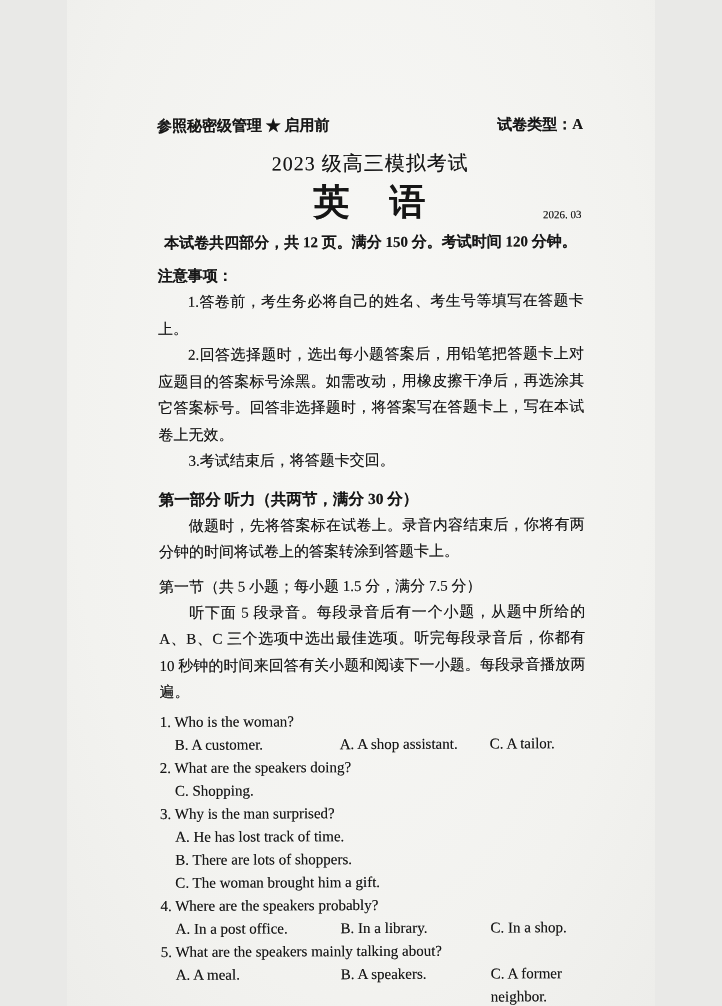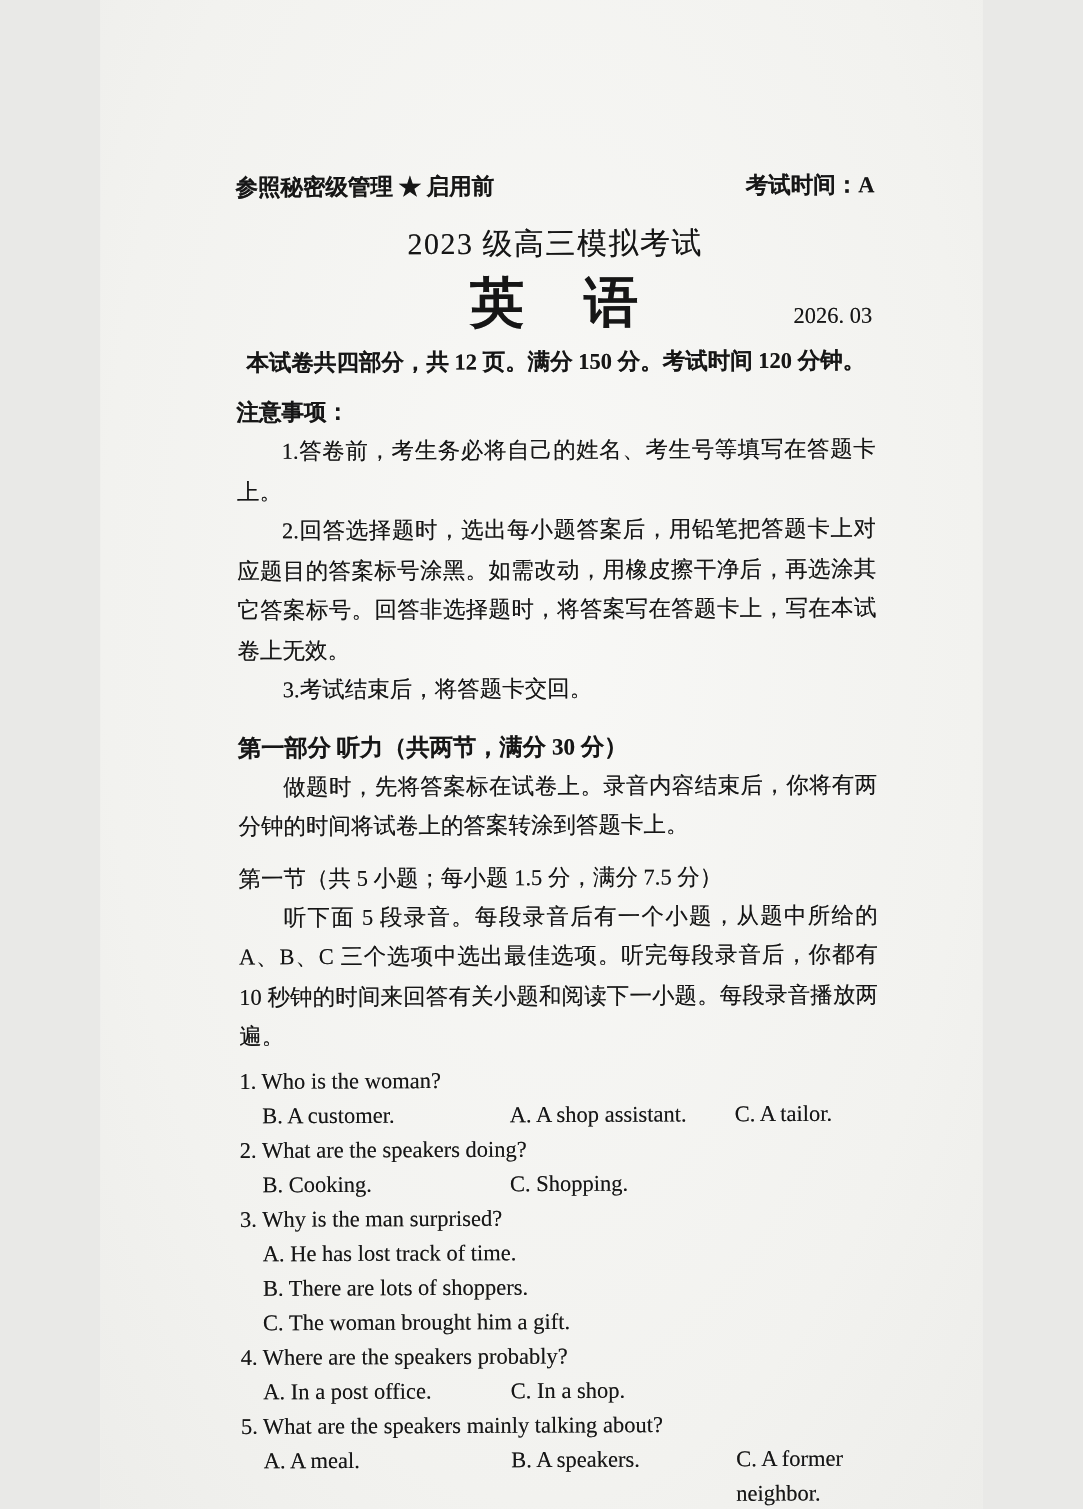--- a/index.html
+++ b/index.html
@@ -47,21 +47,21 @@
     text-align: center;
     font-size: 36px;
     font-weight: bold;
     line-height: 46px;
     letter-spacing: 2px;
   }
   .date {
     position: absolute;
     right: 2px;
     bottom: 4px;
-    font-size: 15px;
+    font-size: 11px;
   }
   .exam-info {
     margin-top: 6px;
     text-align: center;
     font-size: 15px;
     font-weight: bold;
     line-height: 22px;
   }
   .notice-heading {
     margin-top: 10px;
@@ -103,21 +103,21 @@
   }
 </style>
 </head>
 <body>
 
 <div class="page">
   <div class="content">
 
     <div class="header-row">
       <span>参照秘密级管理 ★ 启用前</span>
-      <span>考试时间：A</span>
+      <span>试卷类型：A</span>
     </div>
 
     <div class="title">2023 级高三模拟考试</div>
 
     <div class="subject-row">
       <span class="subject">英　语</span>
       <span class="date">2026. 03</span>
     </div>
 
     <div class="exam-info">本试卷共四部分，共 12 页。满分 150 分。考试时间 120 分钟。</div>
@@ -138,36 +138,36 @@
           <div class="q-text">1. Who is the woman?</div>
           <div class="options row">
             <div class="option">B. A customer.</div>
             <div class="option">A. A shop assistant.</div>
             <div class="option">C. A tailor.</div>
           </div>
         </div>
         <div class="question">
           <div class="q-text">2. What are the speakers doing?</div>
           <div class="options row">
-            <div class="option">B. Cooking.</div>
             <div class="option">C. Shopping.</div>
           </div>
         </div>
         <div class="question">
           <div class="q-text">3. Why is the man surprised?</div>
           <div class="options stack">
             <div class="option">A. He has lost track of time.</div>
             <div class="option">B. There are lots of shoppers.</div>
             <div class="option">C. The woman brought him a gift.</div>
           </div>
         </div>
         <div class="question">
           <div class="q-text">4. Where are the speakers probably?</div>
           <div class="options row">
             <div class="option">A. In a post office.</div>
+            <div class="option">B. In a library.</div>
             <div class="option">C. In a shop.</div>
           </div>
         </div>
         <div class="question">
           <div class="q-text">5. What are the speakers mainly talking about?</div>
           <div class="options row">
             <div class="option">A. A meal.</div>
             <div class="option">B. A speakers.</div>
             <div class="option">C. A former neighbor.</div>
           </div>

